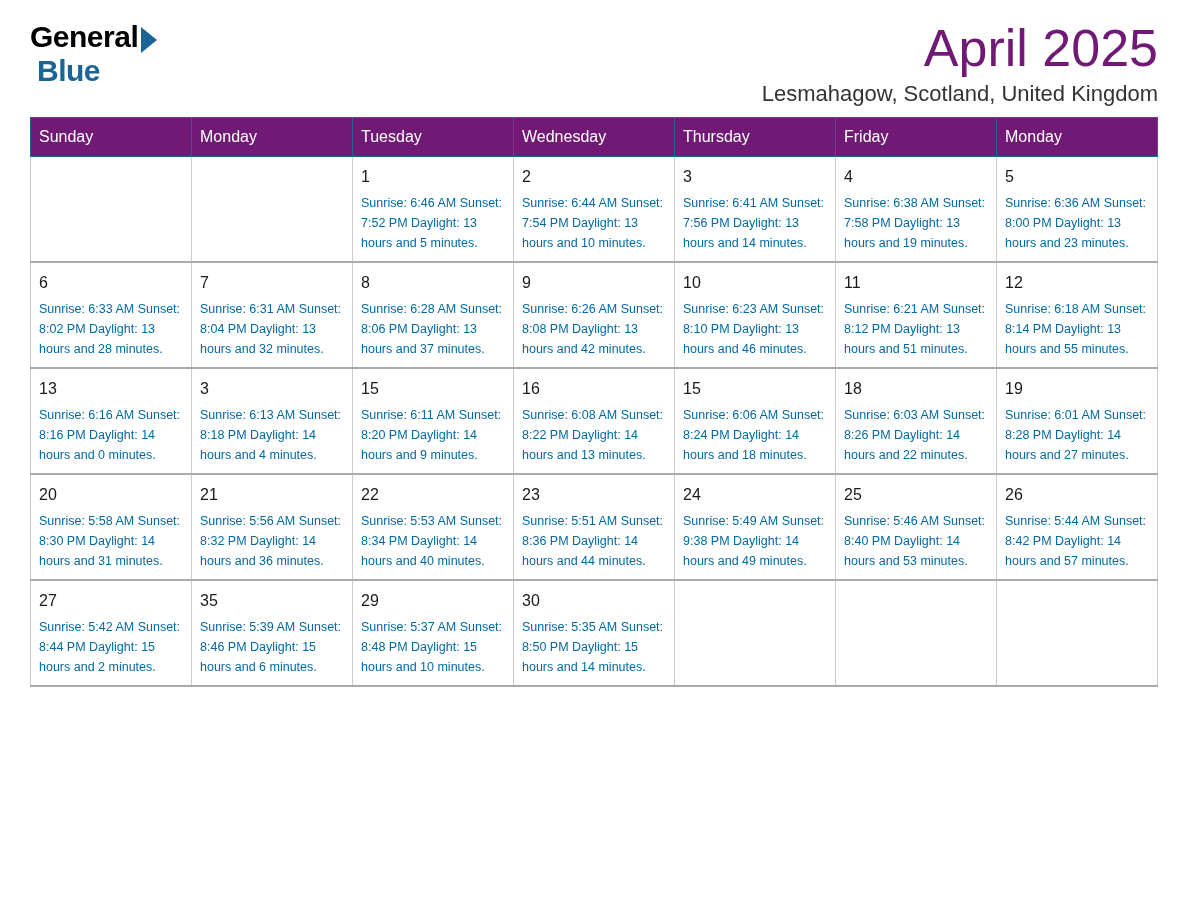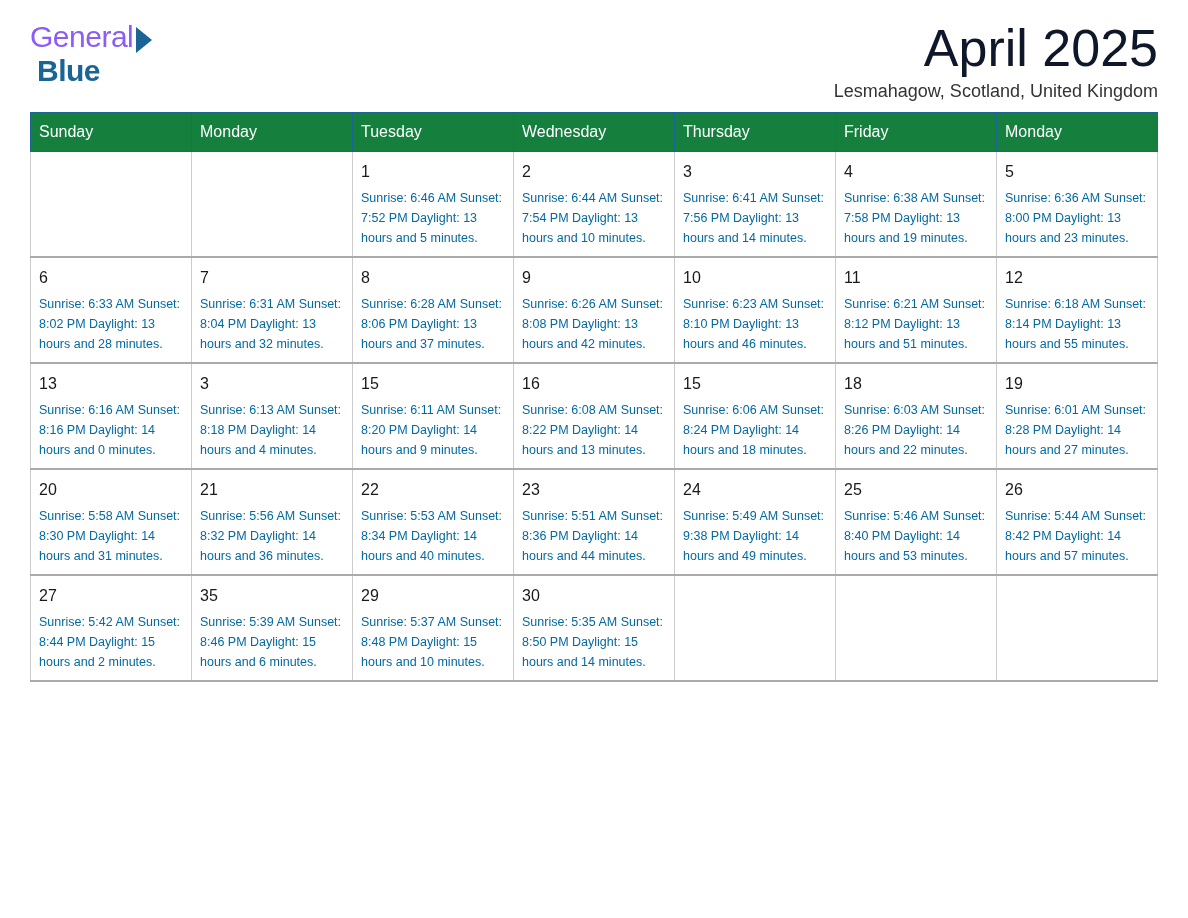--- a/index.html
+++ b/index.html
@@ -15,36 +15,36 @@
       justify-content: space-between;
       align-items: flex-start;
       margin-bottom: 10px;
     }
     .title-section {
       text-align: right;
     }
     .title-section h1 {
       font-size: 52px;
       font-weight: normal;
-      color: #0f172a;
+      color: #701a75;
       line-height: 1.1;
     }
     .title-section h2 {
-      font-size: 18px;
+      font-size: 22px;
       font-weight: normal;
       color: #333;
       margin-top: 4px;
     }
     .calendar {
       width: 100%;
       border-collapse: collapse;
       margin-top: 10px;
     }
     .calendar thead tr th {
-      background-color: #15803d;
+      background-color: #701a75;
       color: #fff;
       padding: 10px 8px;
       text-align: left;
       font-size: 16px;
       font-weight: normal;
       border: 1px solid #1a6496;
     }
     .calendar tbody tr td {
       border: 1px solid #ccc;
       vertical-align: top;
@@ -79,22 +79,22 @@
       display: flex;
       align-items: center;
     }
     .logo-line2 {
       display: flex;
       align-items: center;
       margin-left: 7px;
     }
     .general-text {
       font-size: 30px;
-      font-weight: normal;
-      color: #8b5cf6;
+      font-weight: bold;
+      color: #000000;
       letter-spacing: -0.5px;
     }
     .blue-text {
       font-size: 30px;
       font-weight: bold;
       color: #1a6496;
       letter-spacing: -0.5px;
     }
     .arrow-icon {
       display: inline-block;

